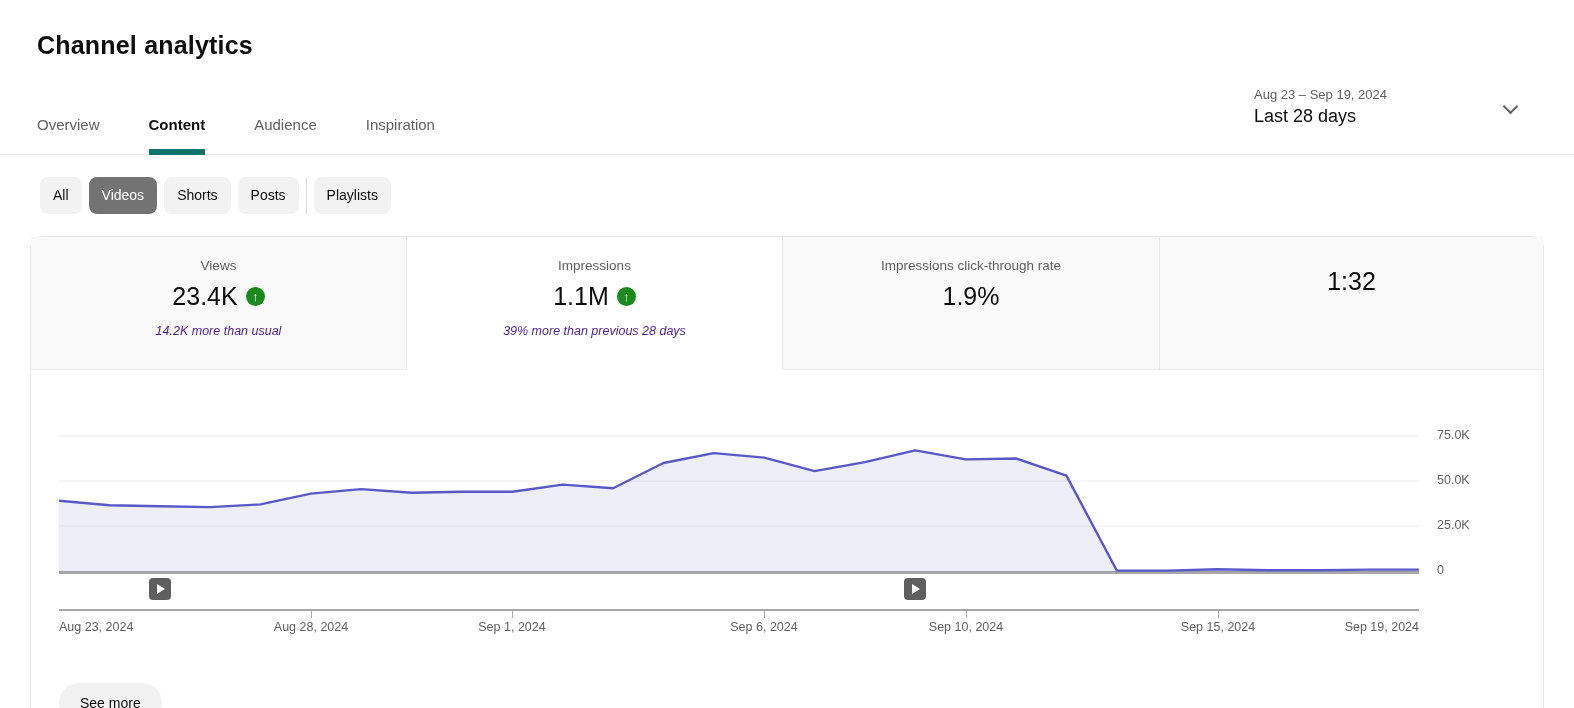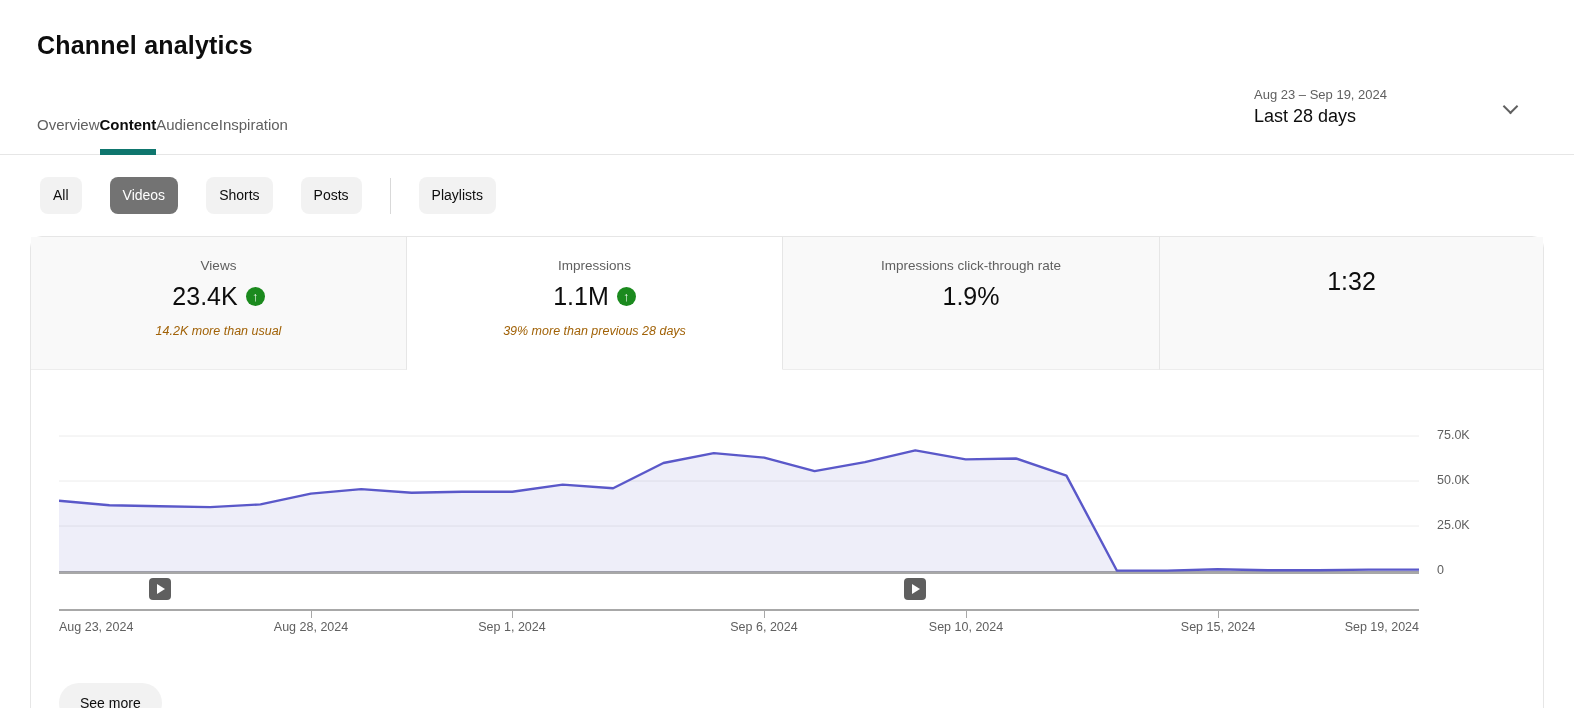--- a/index.html
+++ b/index.html
@@ -17,44 +17,44 @@
   }
   .date-picker { position:absolute; left:1254px; top:87px; width:276px; height:52px; cursor:pointer; }
   .date-range { font-size:13px; font-weight:500; color:#606060; }
   .date-label { margin-top:4px; font-size:18px; color:#0d0d0d; }
   .chevron {
     position:absolute; right:14px; top:14px; width:11px; height:11px;
     border-right:2px solid #606060; border-bottom:2px solid #606060; transform:rotate(45deg);
   }
   
   .tabs { position:absolute; left:0; top:101px; width:100%; height:54px;
-          border-bottom:1px solid #e6e6e6; display:flex; padding-left:37px; }
+          border-bottom:1px solid #e6e6e6; display:flex; gap:49px; padding-left:37px; }
   .tab { font-size:15px; color:#606060; padding-top:15px; height:54px; cursor:pointer; }
   .tab.active { color:#0d0d0d; font-weight:600; border-bottom:6px solid #0f766e; }
   
-  .chips { position:absolute; left:40px; top:177px; display:flex; align-items:center; gap:28px; }
+  .chips { position:absolute; left:40px; top:177px; display:flex; align-items:center; gap:7px; }
   .chip { height:37px; padding:0 13px; background:#f2f2f2; border-radius:8px;
           font-size:14px; font-weight:500; line-height:37px; cursor:pointer; white-space:nowrap; }
   .chip.active { background:#737373; color:#fff; }
   .chip-divider { width:1px; height:36px; background:#d9d9d9; }
   
   .card { position:absolute; left:30px; top:236px; width:1514px; height:500px;
           border:1px solid #e6e6e6; border-radius:12px; background:#fff; }
   .metric-strip { display:grid; grid-template-columns:376px 376px 377px 1fr; height:133px; }
   .metric { background:#f9f9f9; border-right:1px solid #e6e6e6; border-bottom:1px solid #ededed;
             text-align:center; padding-top:21px; cursor:pointer; }
   .metric:last-child { border-right:none; }
   .metric.selected { background:#fff; border-bottom:1px solid #fff; }
   .metric-label { font-size:13.5px; color:#606060; }
   .metric-value { margin-top:9px; font-size:25px; color:#0d0d0d;
                   display:flex; align-items:center; justify-content:center; gap:8px; }
   .trend-up { display:inline-flex; width:19px; height:19px; border-radius:50%;
               background:#1b8a1e; color:#fff; font-size:13px; font-weight:bold;
               align-items:center; justify-content:center; line-height:19px; }
-  .metric-sub { margin-top:13px; font-size:12.5px; font-style:italic; color:#a16207; }
+  .metric-sub { margin-top:13px; font-size:12.5px; font-style:italic; color:#4c1d95; }
   
   .chart-svg { position:absolute; left:59px; top:390px; }
   .ylab { position:absolute; font-size:12.5px; color:#606060; }
   .x-axis-line { position:absolute; left:59px; top:609px; width:1360px; height:2px; background:#a8a8a8; }
   .xtick { position:absolute; width:1px; height:8px; background:#a8a8a8; }
   .xlab { position:absolute; font-size:12.5px; color:#606060; white-space:nowrap; }
   .marker { position:absolute; width:22px; height:22px; background:#5f5f5f; border-radius:4px;
             display:flex; align-items:center; justify-content:center; cursor:pointer; }
   .marker-tri { width:0; height:0; border-top:5px solid transparent; border-bottom:5px solid transparent;
                 border-left:8px solid #fff; margin-left:2px; }

